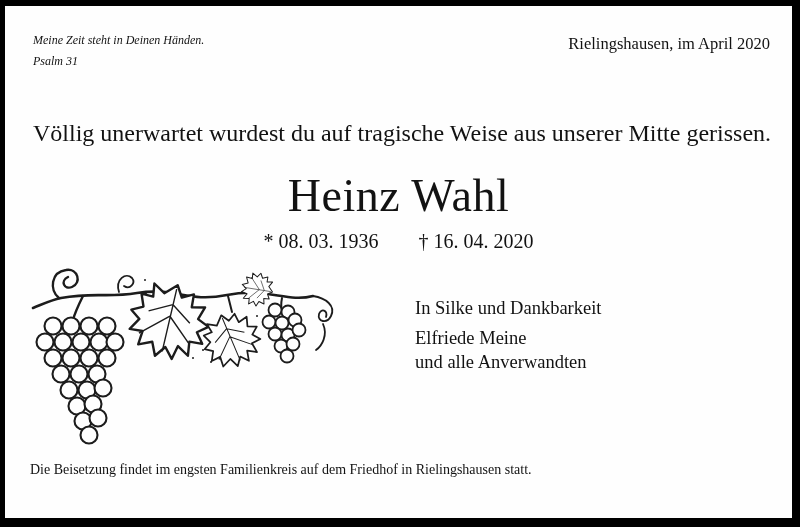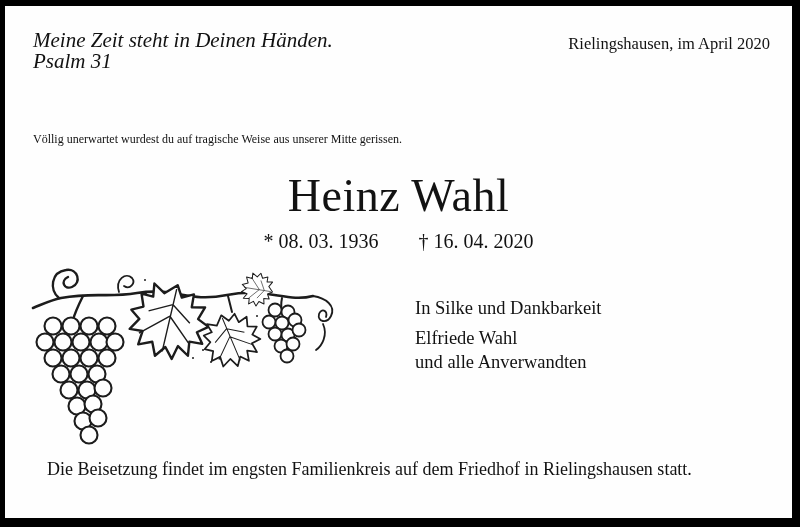--- a/index.html
+++ b/index.html
@@ -8,30 +8,30 @@
     width:800px;height:527px;
     box-sizing:border-box;
     background:#fefefe;
     border-style:solid;border-color:#000;
     border-width:6px 8px 9px 5px;
     font-family:"Liberation Serif","DejaVu Serif",serif;
     color:#121212;
     overflow:hidden;
   }
   .abs{position:absolute;}
-  .quote{left:28px;top:24px;font-style:italic;font-size:21px;line-height:21px;}
+  .quote{left:28px;top:24px;font-style:italic;font-size:12px;line-height:21px;}
   .dateline{right:22px;top:28px;font-size:16.5px;}
-  .intro{left:28px;top:126px;font-size:12px;white-space:nowrap;}
+  .intro{left:28px;top:114px;font-size:24px;white-space:nowrap;}
   .name{left:0;top:166px;width:100%;text-align:center;font-size:46px;font-weight:normal;letter-spacing:0.5px;line-height:1.05;}
   .dates{left:0;top:224px;width:100%;text-align:center;font-size:20px;}
   .dates .death{margin-left:40px;}
   .vine{left:20px;top:256px;}
   .condolence{left:410px;top:292px;font-size:18.5px;}
   .mourners{left:410px;top:321px;font-size:18.5px;line-height:23.5px;}
-  .funeral{left:42px;top:452px;font-size:18px;line-height:23px;width:705px;}
+  .funeral{left:25px;top:452px;font-size:14px;line-height:23px;width:705px;}
 </style>
 </head>
 <body>
 
 <div class="page">
 
   <div class="abs quote">
     <div>Meine Zeit steht in Deinen Händen.</div>
     <div>Psalm 31</div>
   </div>
@@ -121,19 +121,19 @@
           <circle cx="186" cy="100" r="1"></circle>
         <circle cx="120" cy="18" r="1"></circle>
           <circle cx="232" cy="54" r="1"></circle>
       </g>
     </svg>
   </div>
 
   <div class="abs condolence">In Silke und Dankbarkeit</div>
 
   <div class="abs mourners">
-    <div>Elfriede Wahl</div>
+    <div>Elfriede Meine</div>
     <div>und alle Anverwandten</div>
   </div>
 
   <div class="abs funeral">Die Beisetzung findet im engsten Familienkreis auf dem Friedhof in Rielingshausen statt.</div>
 
 </div>
 
 </body></html>

